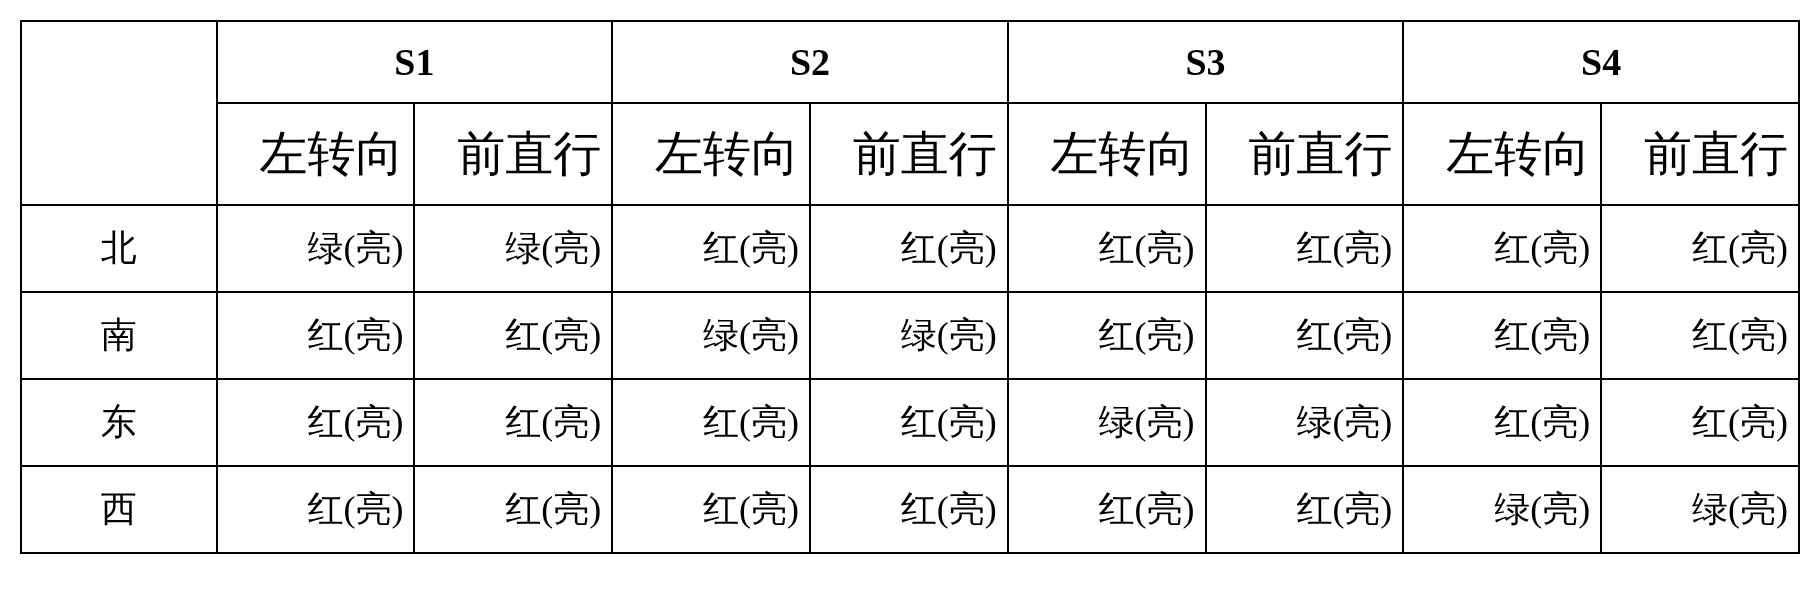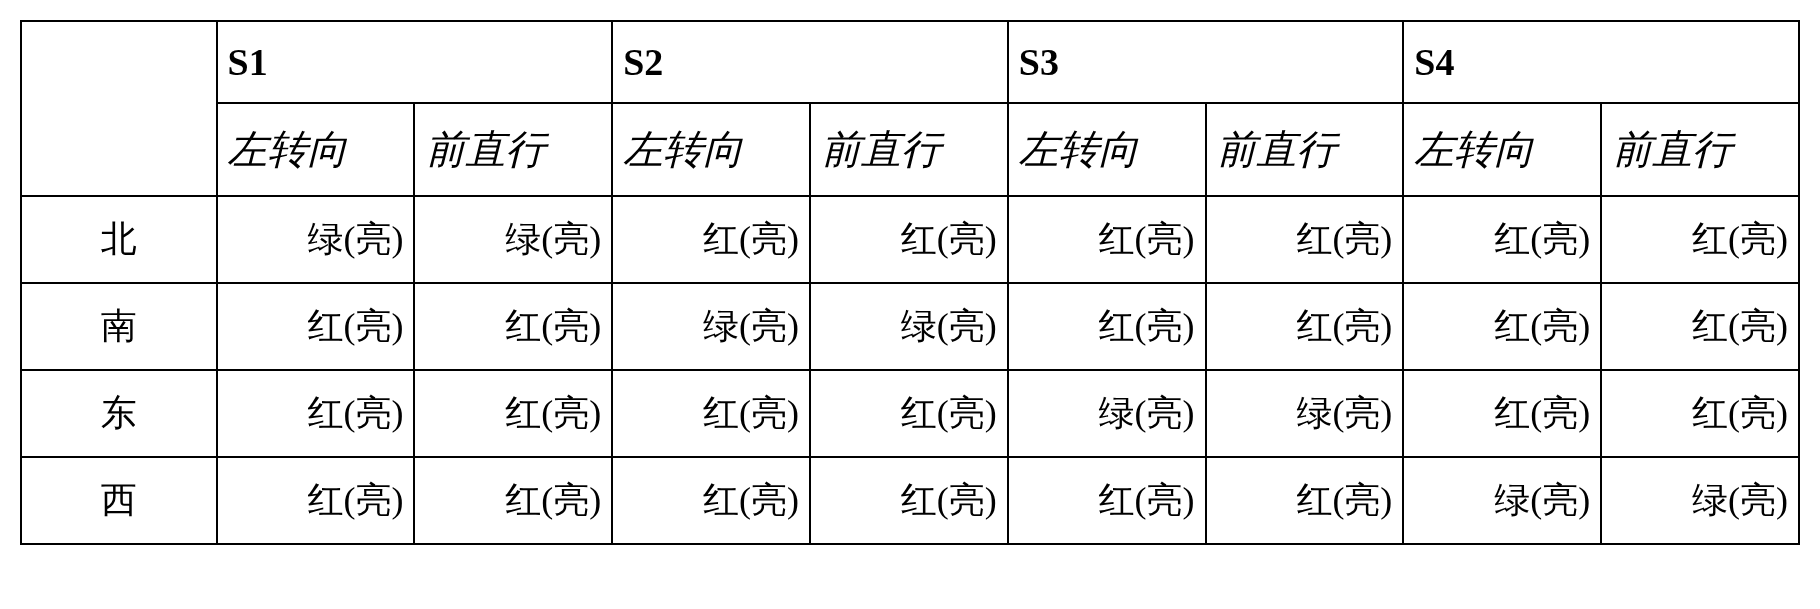--- a/index.html
+++ b/index.html
@@ -20,29 +20,28 @@
     }
     th, td {
       border: 2px solid #000000;
       padding: 18px 10px;
       text-align: right;
       font-size: 36px;
       font-weight: normal;
       vertical-align: middle;
     }
     th.phase-header {
-      text-align: left;
+      text-align: center;
       font-weight: bold;
       font-size: 38px;
       margin-top: 17px;
     }
     th.sub-header {
-      text-align: left;
-      font-size: 40px;
-      font-style: italic;
+      text-align: right;
+      font-size: 48px;
     }
     td.direction-cell {
       text-align: center;
       font-size: 36px;
     }
     .corner-cell {
       border: 2px solid #000000;
     }
     col.dir-col {
       width: 11%;

